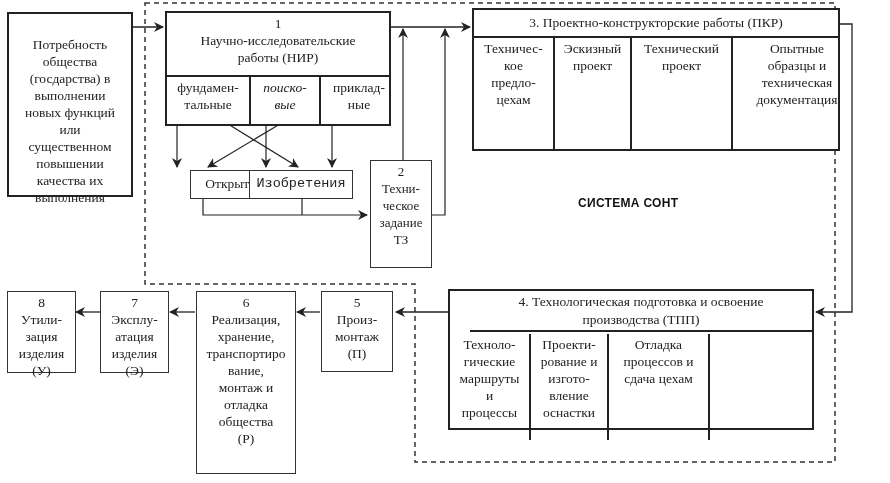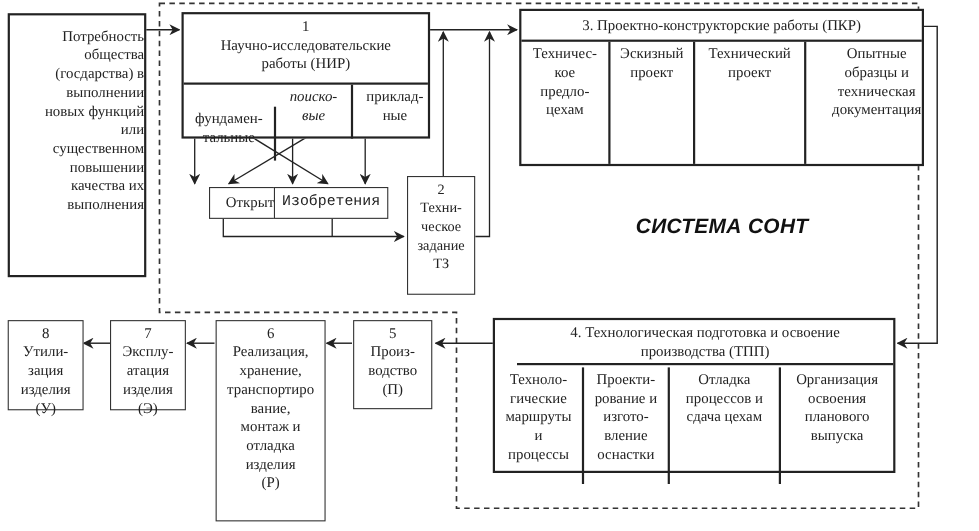--- a/index.html
+++ b/index.html
@@ -5,21 +5,21 @@
   html, body { margin:0; padding:0; background:#ffffff; }
   body { width:890px; height:483px; position:relative; overflow:hidden;
          font-family:"Liberation Serif","DejaVu Serif",serif; color:#222; }
   .box { position:absolute; border:2px solid #222; background:#fff; box-sizing:border-box;
          text-align:center; font-size:13.5px; line-height:17px; }
   .box.thin { border:1.5px solid #333; }
   .cell { position:absolute; box-sizing:border-box; text-align:center; font-size:13.5px; line-height:17px; padding-top:2px; }
   .t { display:block; white-space:pre-line; }
   svg.lines { position:absolute; left:0; top:0; }
   .sont { position:absolute; left:578px; top:196px; font-family:"Liberation Sans","DejaVu Sans",sans-serif;
-          font-weight:bold; font-style:italic; font-size:19px; letter-spacing:0.3px; color:#111; }
+          font-weight:bold; font-size:12px; letter-spacing:0.3px; color:#111; }
 </style>
 </head>
 <body>
 
 <svg class="lines" width="890" height="483">
   <defs>
     <marker id="ah" markerWidth="10" markerHeight="10" refX="9" refY="5" orient="auto" markerUnits="userSpaceOnUse">
       <path d="M0,0 L10,5 L0,10 L3,5 Z" fill="#222"></path>
     </marker>
   </defs>
@@ -44,39 +44,39 @@
   <line x1="302" y1="197" x2="302" y2="215" stroke="#222" stroke-width="1.2"></line>
 
   <polyline points="840,24 852,24 852,312 816,312" fill="none" stroke="#222" stroke-width="1.3" marker-end="url(#ah)"></polyline>
 
   <line x1="452" y1="312" x2="396" y2="312" stroke="#222" stroke-width="1.3" marker-end="url(#ah)"></line>
   <line x1="320" y1="312" x2="297" y2="312" stroke="#222" stroke-width="1.3" marker-end="url(#ah)"></line>
   <line x1="195" y1="312" x2="170" y2="312" stroke="#222" stroke-width="1.3" marker-end="url(#ah)"></line>
   <line x1="100" y1="312" x2="76" y2="312" stroke="#222" stroke-width="1.3" marker-end="url(#ah)"></line>
 </svg>
 
-<div class="box" style="left:7px;top:12px;width:126px;height:240px;padding-top:10px;text-align:right;">
+<div class="box" style="left:7px;top:12px;width:126px;height:185px;padding-top:22px;">
   <span class="t">Потребность
 общества
 (госдарства) в
 выполнении
 новых функций
 или
 существенном
 повышении
 качества их
 выполнения</span>
 </div>
 
 <div class="box" style="left:165px;top:11px;width:226px;height:115px;">
   <span class="t" style="padding-top:2px;">1</span>
   <span class="t">Научно-исследовательские
 работы (НИР)</span>
   <div style="position:absolute;left:0;right:0;top:62px;border-top:2px solid #222;"></div>
-  <div class="cell" style="left:0;top:64px;width:84px;height:49px;border-right:2px solid #222;margin-top:20px;">
+  <div class="cell" style="left:0;top:64px;width:84px;height:49px;border-right:2px solid #222;">
     <span class="t">фундамен-
 тальные</span>
     </div>
   <div class="cell" style="left:84px;top:64px;width:70px;height:49px;border-right:2px solid #222;font-style:italic;">
     <span class="t">поиско-
 вые</span>
     </div>
   <div class="cell" style="left:154px;top:64px;width:76px;height:49px;">
     <span class="t">приклад-
 ные</span>
@@ -139,43 +139,37 @@
 рование и
 изгото-
 вление
 оснастки</span>
     </div>
   <div class="cell" style="left:159px;top:43px;width:101px;height:106px;border-right:2px solid #222;">
     <span class="t">Отладка
 процессов и
 сдача цехам</span>
     </div>
-  <div class="cell" style="left:260px;top:43px;width:102px;height:106px;">
-    <span class="t">Организация
-освоения
-планового
-выпуска</span>
-    </div>
 </div>
 
 <div class="box thin" style="left:321px;top:291px;width:72px;height:81px;padding-top:2px;">
   <span class="t">5</span>
   <span class="t">Произ-
-водство
+монтаж
 (П)</span>
 </div>
 <div class="box thin" style="left:196px;top:291px;width:100px;height:183px;padding-top:2px;">
   <span class="t">6</span>
   <span class="t">Реализация,
 хранение,
 транспортиро
 вание,
 монтаж и
 отладка
-изделия
+общества
 (Р)</span>
 </div>
 <div class="box thin" style="left:100px;top:291px;width:69px;height:82px;padding-top:2px;">
   <span class="t">7</span>
   <span class="t">Эксплу-
 атация
 изделия
 (Э)</span>
 </div>
 <div class="box thin" style="left:7px;top:291px;width:69px;height:82px;padding-top:2px;">

